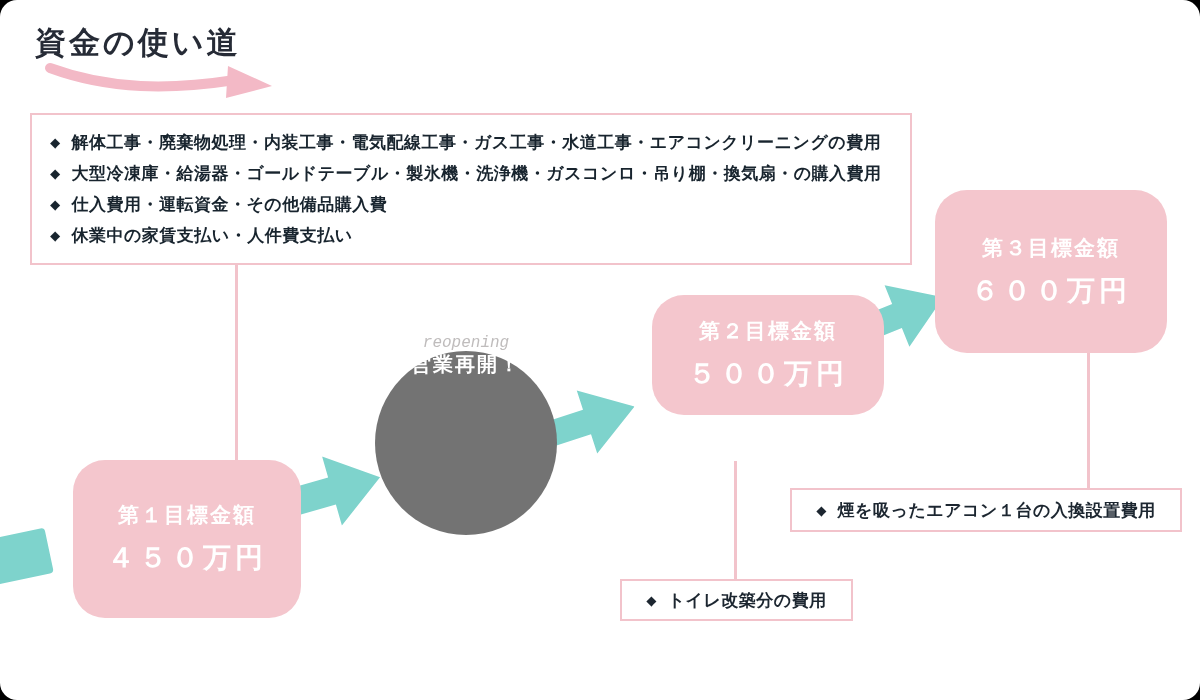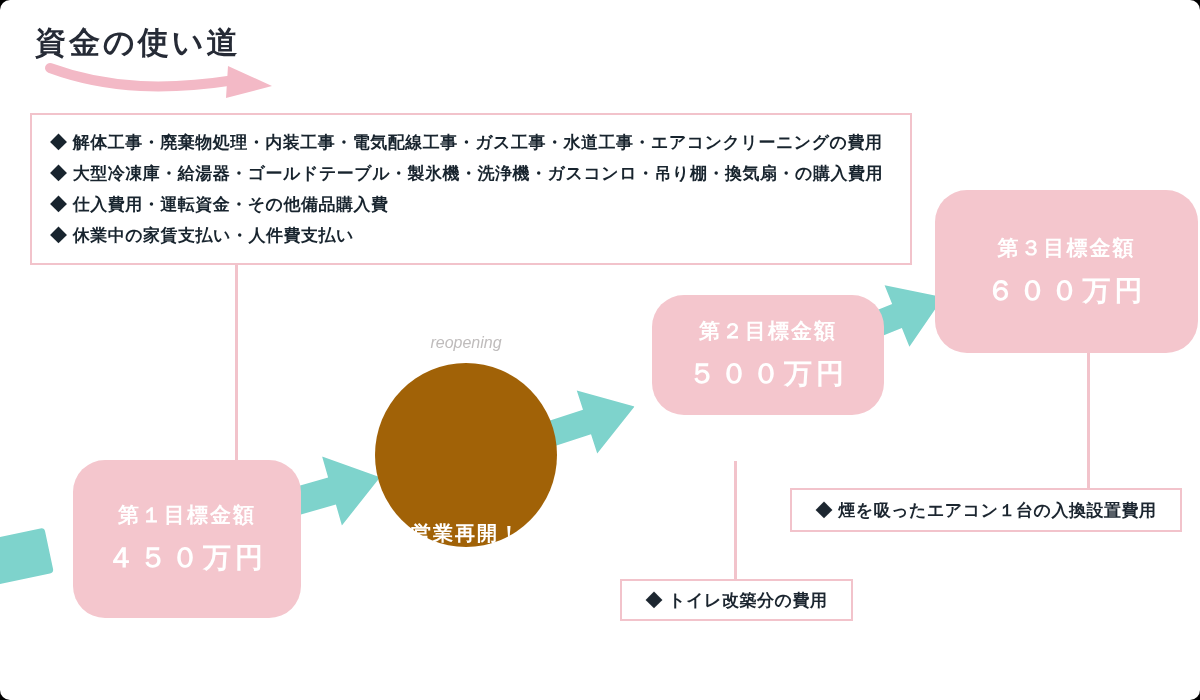--- a/index.html
+++ b/index.html
@@ -1,19 +1,19 @@
 <!DOCTYPE html>
 <html><head>
 <meta charset="utf-8">
 <style>
   html,body { margin:0; padding:0; background:#000; }
   .canvas {
     position:relative; width:1200px; height:700px; background:#fff;
-    border-radius:10px; overflow:hidden;
-    font-family:Liberation Sans, sans-serif;
+    border-radius:17px; overflow:hidden;
+    font-family:Liberation Mono, monospace;
   }
   .abs { position:absolute; }
 
   .page-title {
     left:35px; top:22px; font-size:31px; font-weight:900;
     color:#262b36; letter-spacing:3px;
   }
   .swoosh { left:40px; top:54px; width:235px; height:52px; }
 
   .funds-box {
@@ -30,42 +30,42 @@
 
   .goal {
     position:absolute; background:#f4c6cd; border-radius:32px; z-index:2;
     display:flex; flex-direction:column; align-items:center; justify-content:center;
     gap:10px; color:#fff; text-align:center;
   }
   .goal .g-label { font-size:21px; font-weight:bold; letter-spacing:2px; }
   .goal .g-amount { font-size:28px; font-weight:bold; letter-spacing:4px; }
   .goal-1 { left:57px;  top:460px; width:228px; height:158px;margin-left:16px; }
   .goal-2 { left:620px; top:295px; width:232px; height:120px;margin-left:32px; }
-  .goal-3 { left:935px; top:190px; width:263px; height:163px; }
+  .goal-3 { left:935px; top:190px; width:232px; height:163px; }
 
   .block-arrow {
     position:absolute; background:#7ed3cc; z-index:1;
     clip-path: polygon(0 32%, 50% 32%, 50% 4%, 100% 50%, 50% 96%, 50% 68%, 0 68%);
   }
   .arrow-1 { left:282px; top:452px; width:100px; height:78px; transform:rotate(-16deg); }
   .arrow-2 { left:537px; top:386px; width:100px; height:72px; transform:rotate(-18deg); }
   .arrow-3 { left:847px; top:280px; width:100px; height:72px; transform:rotate(-22deg); }
   .edge-stub {
     position:absolute; left:-36px; top:536px; width:86px; height:46px;
     background:#7ed3cc; transform:rotate(-12deg); border-radius:4px; z-index:0;
   }
 
   .script-text {
     left:385px; top:334px; width:162px; text-align:center;
     font-style:italic; color:#bfbcbc; font-size:16px; z-index:2;
   }
   .circle {
-    left:375px; top:363px; width:182px; height:184px; border-radius:50%;
-    background:#a16207; z-index:2;
-    display:flex; align-items:flex-end; justify-content:center;
+    left:375px; top:351px; width:182px; height:184px; border-radius:50%;
+    background:#737373; z-index:2;
+    display:flex; align-items:flex-start; justify-content:center;
     color:#fff; font-size:20px; font-weight:bold; letter-spacing:2px;
   }
 
   .note {
     position:absolute; background:#fff; border:2px solid #f2c3cb; box-sizing:border-box;
     display:flex; align-items:center; justify-content:center; z-index:2;
     font-weight:bold; color:#1c2630; font-size:17px; letter-spacing:0.5px;
   }
   .note-1 { left:620px; top:579px; width:233px; height:42px; }
   .note-2 { left:790px; top:488px; width:392px; height:44px; }

